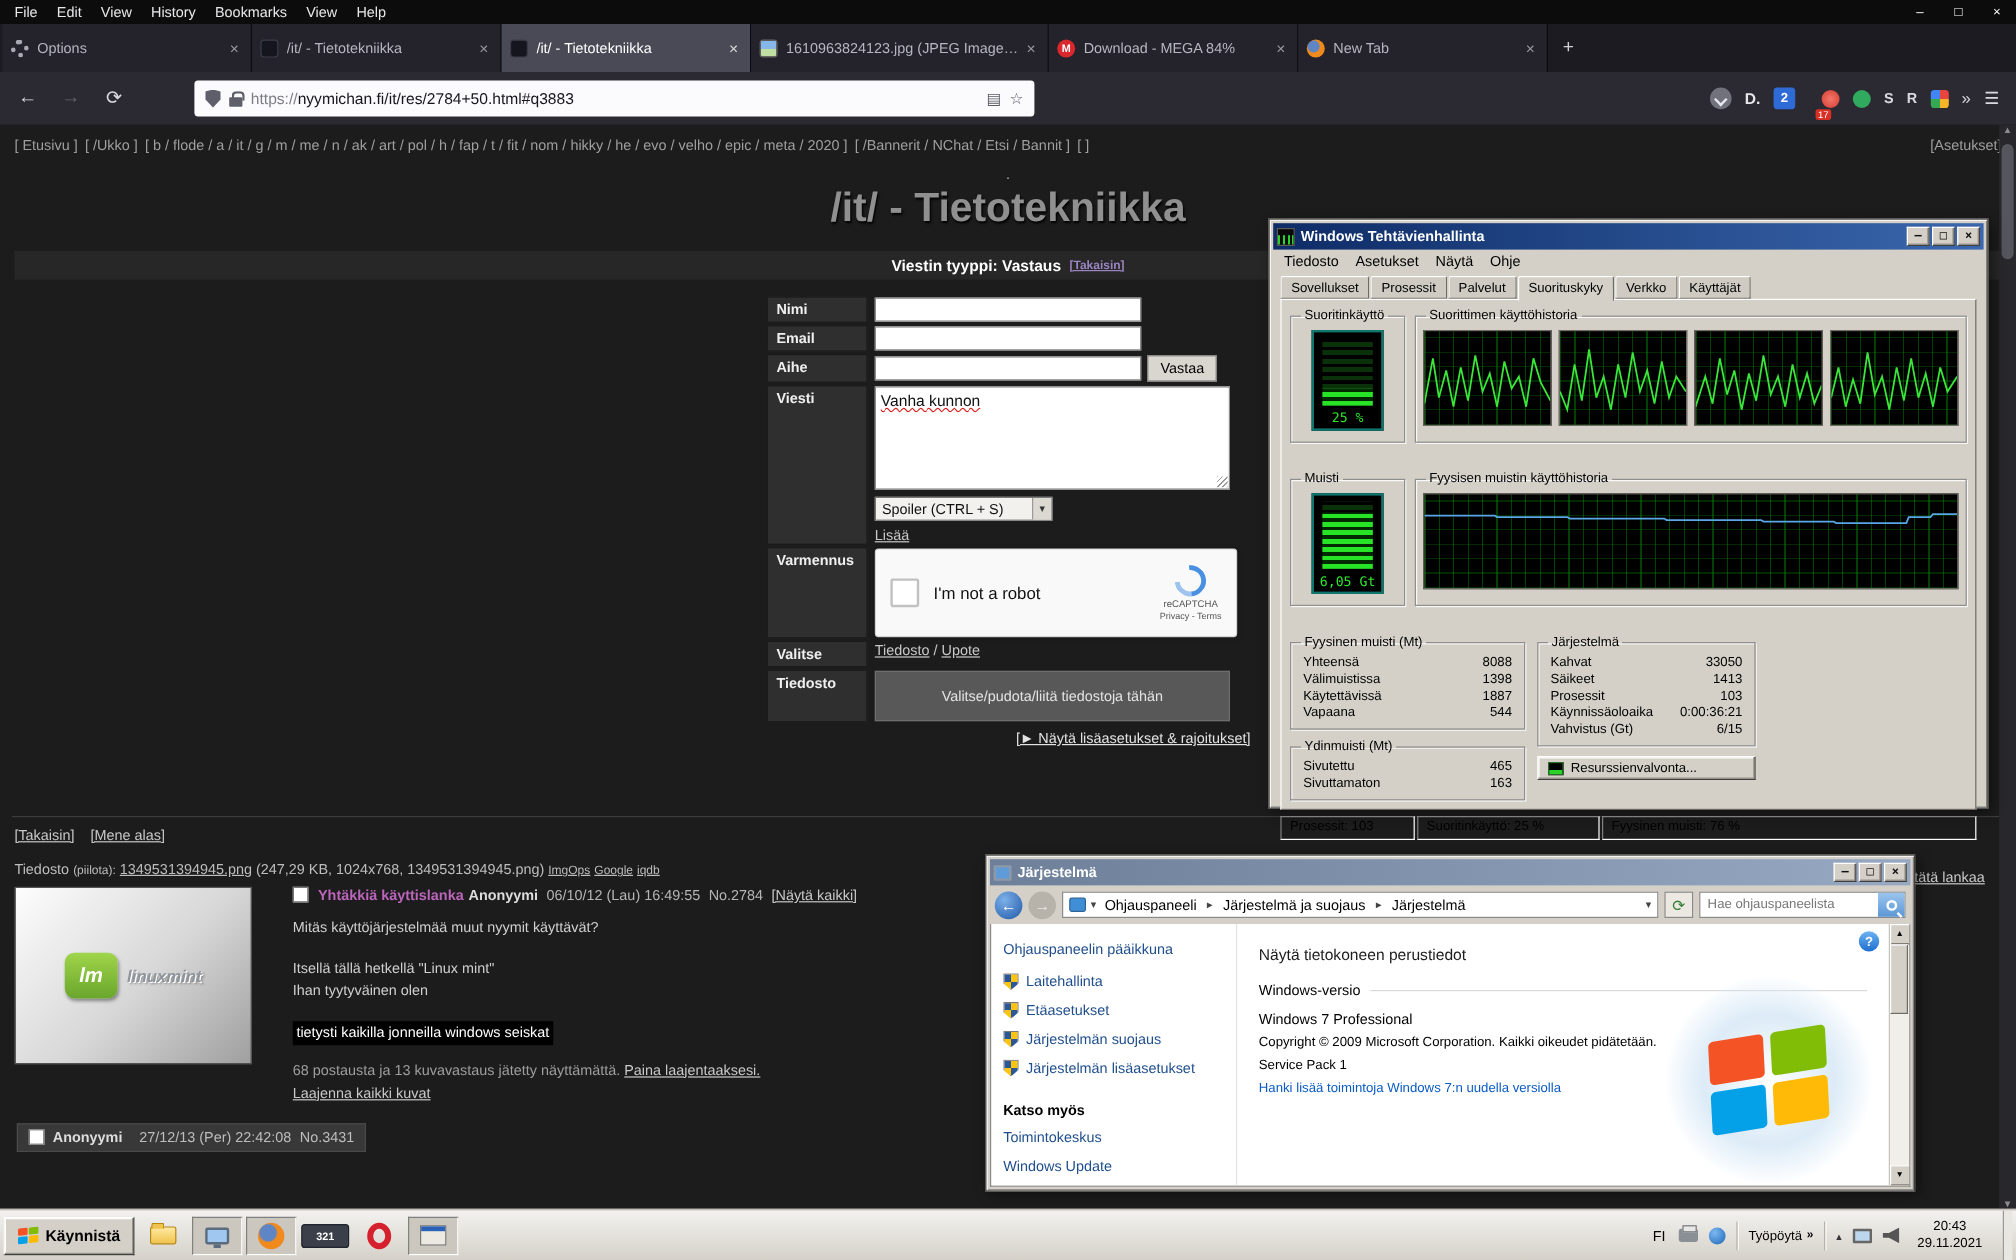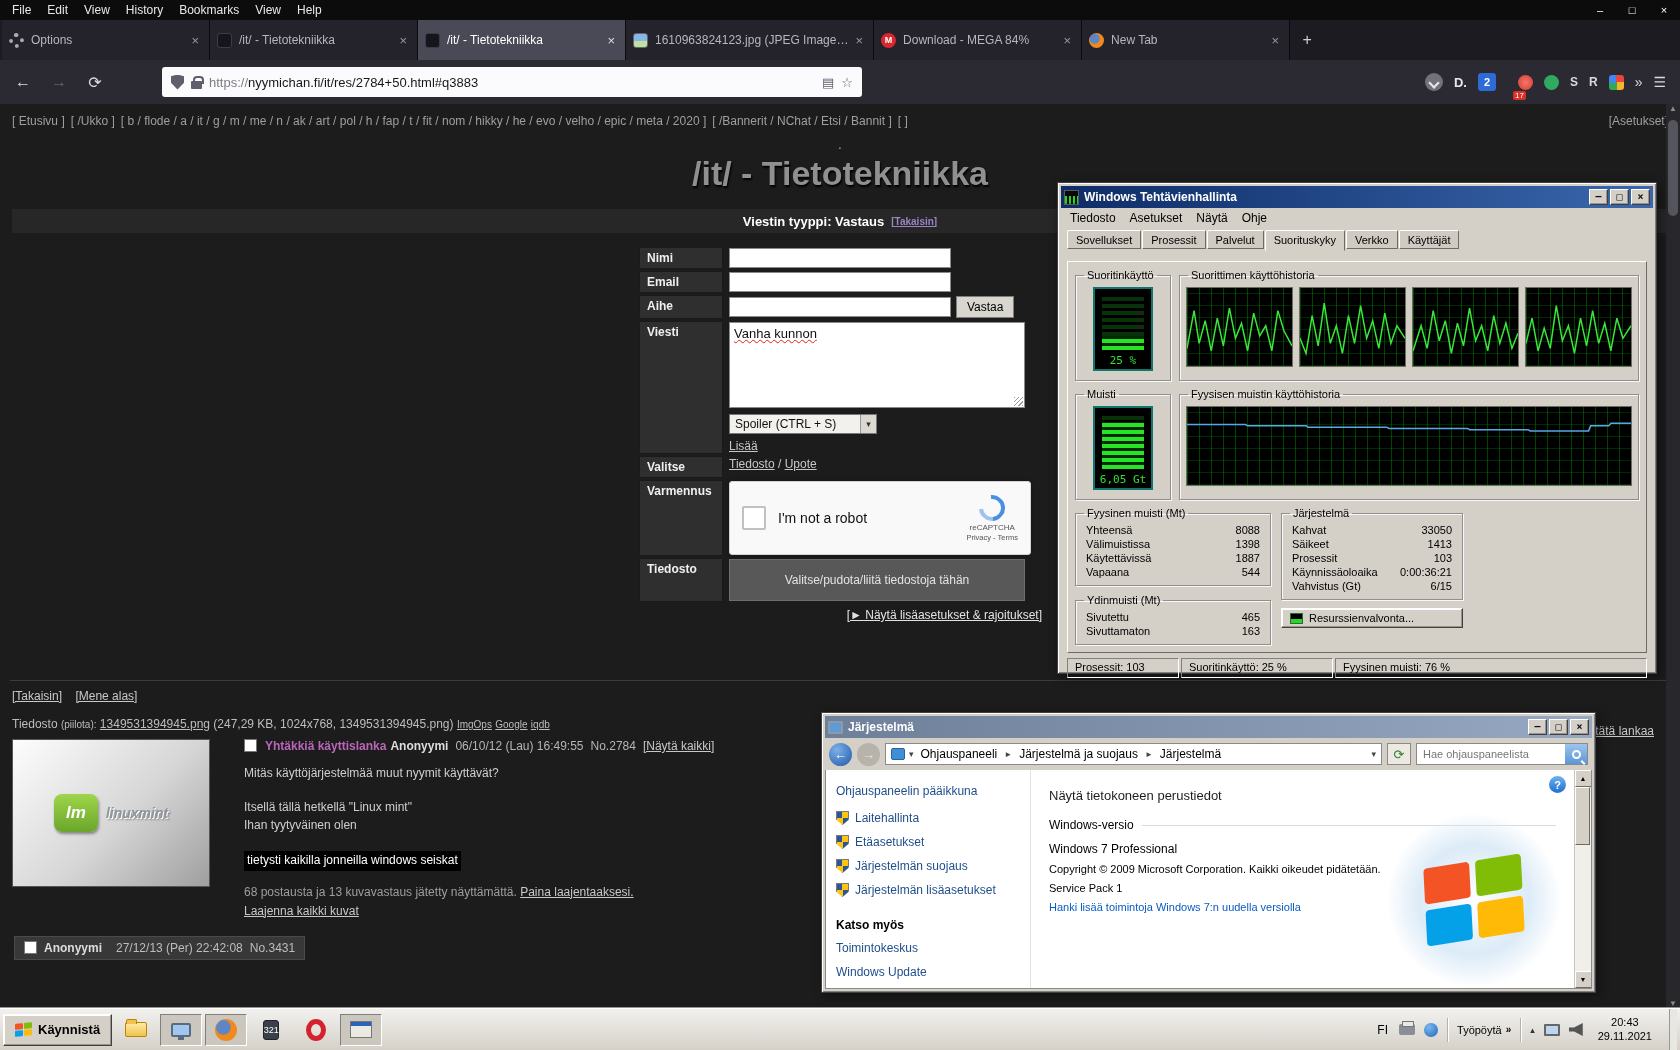--- a/index.html
+++ b/index.html
@@ -120,24 +120,24 @@
   .win{position:absolute;background:#d4d0c8;border:1px solid #404040;box-shadow:inset 1px 1px 0 #fff,inset -1px -1px 0 #808080,3px 3px 10px rgba(0,0,0,.45);padding:3px;display:flex;flex-direction:column}
   .titlebar{height:22px;display:flex;align-items:center;padding:0 3px;color:#fff;font-weight:bold;font-size:12px;gap:5px;flex:0 0 22px}
   .tb-active{background:linear-gradient(90deg,#0e2c67,#3a67ad)}
   .tb-inactive{background:linear-gradient(90deg,#6d7f99,#97a9c2)}
   .cbt{width:19px;height:16px;background:#d4d0c8;border:1px solid;border-color:#fff #404040 #404040 #fff;box-shadow:inset -1px -1px 0 #9a958c;font-size:10px;line-height:14px;text-align:center;color:#111;margin-left:2px;cursor:pointer;font-family:"DejaVu Sans Mono",monospace}
   .tbtns{margin-left:auto;display:flex}
   .ticon-tm{width:15px;height:15px;background:#0a0a0a;border:1px solid #5a5a5a;background-image:repeating-linear-gradient(90deg,#27d427 0 2px,transparent 2px 4px);background-size:100% 60%;background-position:bottom;background-repeat:no-repeat}
   .ticon-pc{width:15px;height:13px;background:#5f9bd6;border:2px solid #8d99a8;border-radius:1px}
   .cls-menu{display:flex;font-size:12px;color:#000;padding:2px 2px 1px;flex:0 0 19px;align-items:center}
   .cls-menu span{padding:1px 7px;cursor:default}
-  .tm-tabs{display:flex;margin:3px 6px 12px;position:relative;z-index:2}
+  .tm-tabs{display:flex;margin:3px 6px 0;position:relative;z-index:2}
   .tm-tab{font-size:11px;color:#000;padding:3px 8px 2px;background:#cfcbc3;border:1px solid;border-color:#fff #6e6a64 #6e6a64 #fff;border-radius:2px 2px 0 0;margin-right:1px;cursor:pointer}
   .tm-tab.active{background:#d4d0c8;padding-bottom:4px;margin-bottom:-2px;border-bottom-color:#d4d0c8}
-  .tm-pane{flex:1;margin:0 6px;border:1px solid;border-color:#fff #6e6a64 #6e6a64 #fff;background:#d4d0c8;padding:7px;display:flex;flex-direction:column;gap:7px}
+  .tm-pane{flex:1;margin:0 6px;border:1px solid;border-color:#fff #6e6a64 #6e6a64 #fff;background:#d4d0c8;padding:7px;display:flex;flex-direction:column;gap:24px}
   .grp{border:1px solid #8f8f8f;box-shadow:1px 1px 0 rgba(255,255,255,.85),inset 1px 1px 0 rgba(255,255,255,.85);padding:4px 6px 6px;position:relative}
   .grp legend{font-size:11px;color:#000;padding:0 3px;margin-left:2px}
   .tm-row{display:flex;gap:8px;flex:0 0 112px}
   .grp-meter{flex:0 0 96px;display:flex;flex-direction:column;align-items:center}
   .grp-hist{flex:1}
   .led{width:60px;height:84px;background:#000;border:2px solid #0f766e;position:relative;margin-top:2px}
   .led-back{position:absolute;left:7px;right:7px;top:5px;bottom:19px;background:repeating-linear-gradient(to top,#0a320a 0 4px,#000 4px 7px)}
   .led-fill{position:absolute;left:7px;right:7px;bottom:19px;background:repeating-linear-gradient(to top,#27e427 0 4px,#002a00 4px 7px)}
   .h-cpu{height:14px}
   .h-mem{height:47px}
@@ -203,21 +203,21 @@
   .start-label{font-weight:bold;font-size:13px;color:#000}
   .flag-sm{display:grid;grid-template-columns:8px 8px;grid-auto-rows:6px;gap:1px;transform:skewY(-6deg)}
   .flag-sm span{border-radius:1px}
   .tb-btn{width:42px;height:32px;margin-left:3px;display:flex;align-items:center;justify-content:center;border:1px solid transparent;cursor:pointer}
   .tb-btn.pressed{border-color:#808080 #fff #fff #808080;background:#cbc7bf}
   .i-folder{width:22px;height:15px;background:linear-gradient(#ffe9a2,#f0c34e);border:1px solid #b8860b;border-radius:2px;position:relative}
   .i-folder::before{content:"";position:absolute;top:-4px;left:0;width:9px;height:4px;background:#f0c34e;border:1px solid #b8860b;border-bottom:none;border-radius:2px 2px 0 0}
   .i-pc{width:20px;height:14px;background:#9fc7ef;border:2px solid #5a6b7d;border-radius:2px;position:relative}
   .i-pc::after{content:"";position:absolute;left:5px;top:12px;width:6px;height:3px;background:#5a6b7d}
   .i-fx{width:22px;height:22px;border-radius:50%;background:radial-gradient(circle at 38% 38%,#5f86c4 0 34%,#f08a1d 42% 72%,#cf5a0a 100%)}
-  .i-mpc{width:16px;height:20px;background:#3b3f4a;border:1px solid #20232a;color:#fff;font-size:9px;font-weight:normal;display:flex;align-items:center;justify-content:center;border-radius:3px}
+  .i-mpc{width:40px;height:20px;background:#3b3f4a;border:1px solid #20232a;color:#fff;font-size:9px;font-weight:bold;display:flex;align-items:center;justify-content:center;border-radius:3px}
   .i-opera{width:20px;height:22px;border:5px solid #d5212e;border-radius:50%}
   .i-win{width:22px;height:17px;background:#ece9e2;border:1px solid #777;position:relative}
   .i-win::before{content:"";position:absolute;top:0;left:0;right:0;height:4px;background:#2a62b8}
   .tray{margin-left:auto;display:flex;align-items:center;gap:9px;font-size:11px;color:#000;height:100%}
   .tray-lang{font-size:12px;padding:0 2px}
   .t-printer{width:16px;height:11px;background:#8a8f96;border-radius:2px;position:relative}
   .t-printer::before{content:"";position:absolute;top:-3px;left:3px;width:10px;height:4px;background:#e8e8e8;border:1px solid #777}
   .t-blue{width:14px;height:14px;border-radius:50%;background:radial-gradient(circle at 35% 30%,#7cb8ef,#1d66b8)}
   .tray-sep{width:1px;height:24px;background:#b5b1a9;box-shadow:1px 0 0 #fff}
   .tray-desktop{display:flex;align-items:center;gap:4px;font-size:11px}
@@ -348,39 +348,39 @@
         <div class="fcell-r">
           <div class="fake-textarea"><span class="misspelled">Vanha kunnon</span><span class="ta-grip"></span></div>
           <div class="spoiler-select">
               <span>Spoiler (CTRL + S)</span>
               <span class="dd">▾</span>
             </div>
           <span class="lisaa">Lisää</span>
         </div>
       </div>
       <div class="frow">
-        <div class="fcell-l">Valitse</div>
-        <div class="fcell-r file-links">
-          <span class="fl">Tiedosto</span>
-          <span>/</span>
-          <span class="fl">Upote</span>
-        </div>
-      </div>
-      <div class="frow">
         <div class="fcell-l">Varmennus</div>
         <div class="fcell-r">
           <div class="recaptcha">
             <span class="rc-box"></span>
             <span class="rc-label">I'm not a robot</span>
             <span class="rc-right">
               <span class="rc-logo" style="display:block"></span>
               <div class="rc-brand">reCAPTCHA</div>
               <div class="rc-legal">Privacy - Terms</div>
             </span>
           </div>
+        </div>
+      </div>
+      <div class="frow">
+        <div class="fcell-l">Valitse</div>
+        <div class="fcell-r file-links">
+          <span class="fl">Tiedosto</span>
+          <span>/</span>
+          <span class="fl">Upote</span>
         </div>
       </div>
       <div class="frow">
         <div class="fcell-l">Tiedosto</div>
         <div class="fcell-r">
           <div class="dropzone">Valitse/pudota/liitä tiedostoja tähän</div>
         </div>
       </div>
     </div>
     <div class="advanced-row">

